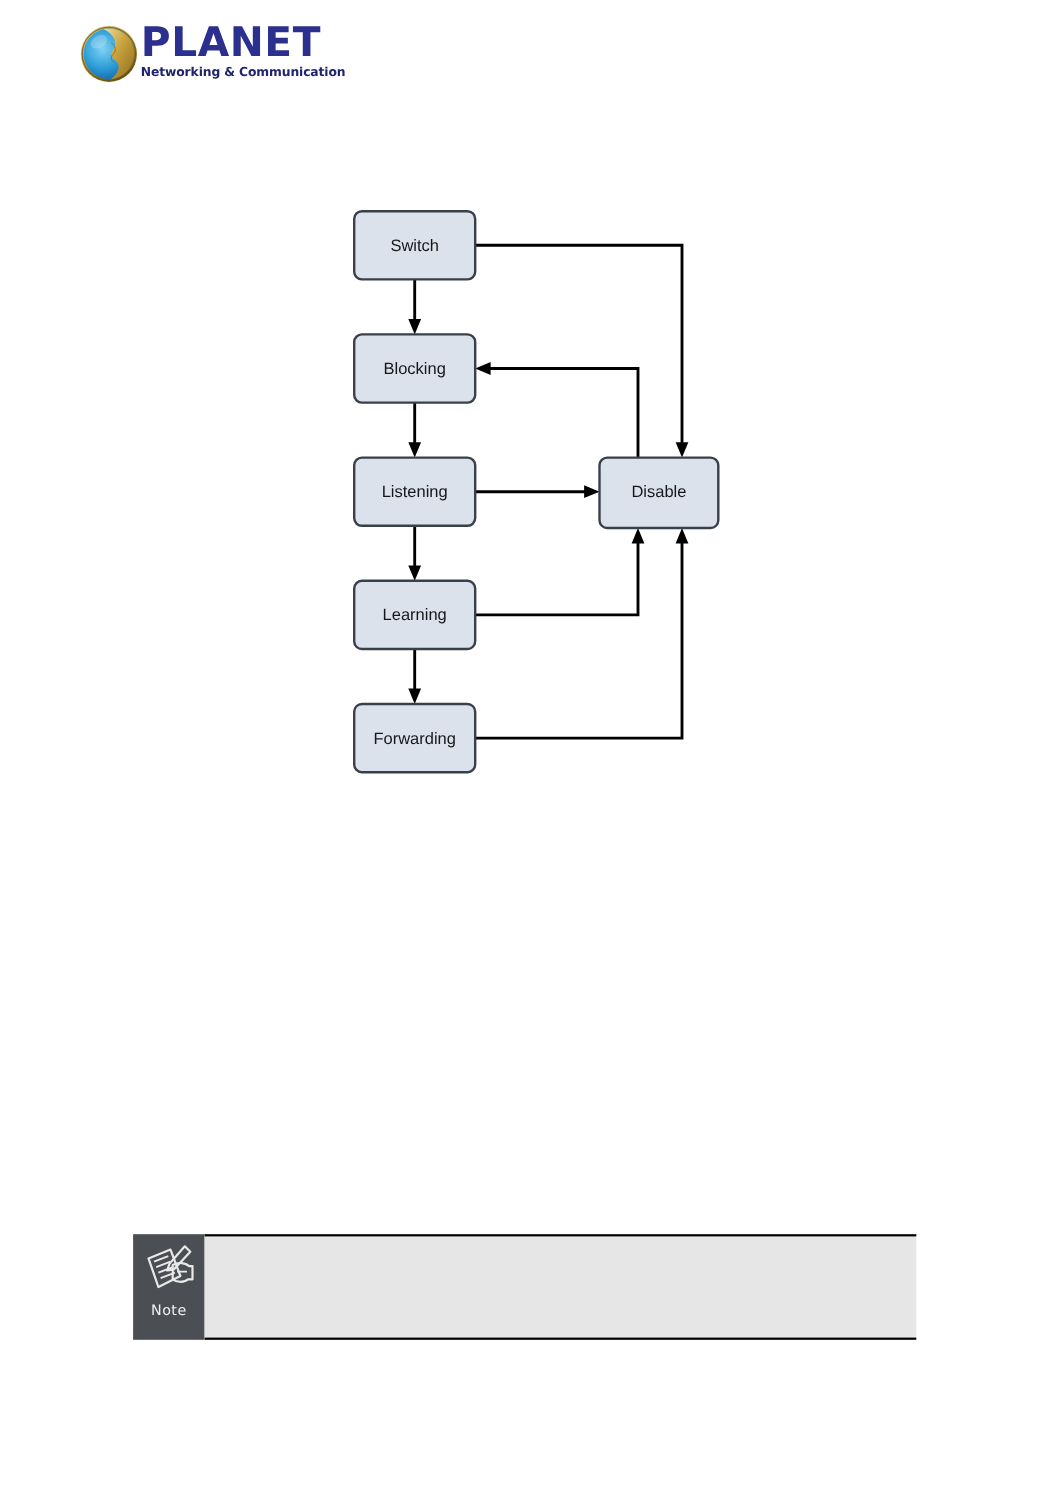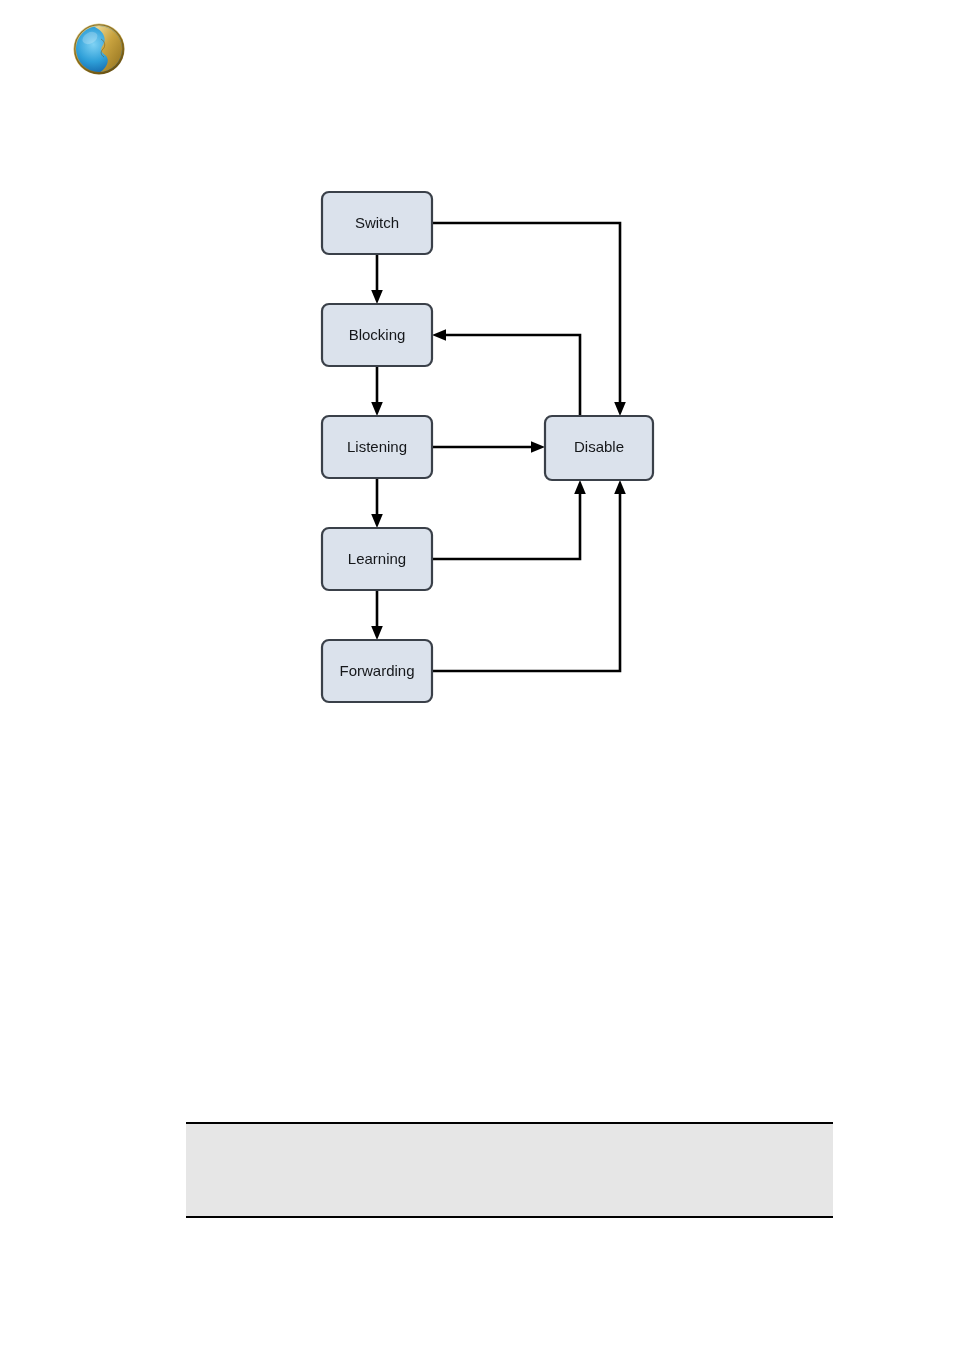--- a/index.html
+++ b/index.html
@@ -170,20 +170,24 @@
       <circle cx="29" cy="27" r="23" fill="url(#sphereBlue)"></circle>
       <g clip-path="url(#sphereClip)">
         <path d="M23 4 C34 9 37 17 33 23 C30 27 31 30 35 33 C39 36 39 42 33 48 C30 51 26 52 22 52 L52 52 L52 4 Z" fill="url(#goldCrescent)"></path>
         <path d="M31 17 C35 19 36 24 33 27 C30 30 31 33 34 35" fill="none" stroke="#6d5414" stroke-width="0.9" opacity="0.55"></path>
       </g>
       <circle cx="29" cy="27" r="24.2" fill="none" stroke="#6a5414" stroke-width="1.1" opacity="0.75"></circle>
       <ellipse cx="20" cy="16" rx="8" ry="5.5" fill="#ffffff" opacity="0.22" transform="rotate(-28 20 16)"></ellipse>
     </svg>
   </div>
 
+  <div id="brand-text-wrap">
+    <span class="brand-wordmark">PLANET</span>
+    <span class="brand-tagline">Networking &amp; Communication</span>
+  </div>
 </div>
 
 <div id="state-diagram">
   <svg width="370" height="545" viewBox="0 0 370 545" xmlns="http://www.w3.org/2000/svg">
 
     <g>
       <line class="flow-line" x1="69" y1="74" x2="69" y2="114"></line>
       <polygon class="flow-head" points="69,124 63.2,110 74.8,110"></polygon>
     </g>
 
@@ -255,15 +259,32 @@
     <g>
       <rect class="node-box-rect" x="237" y="236" width="108" height="64" rx="7" ry="7"></rect>
       <text class="node-label" x="291" y="268">Disable</text>
     </g>
 
   </svg>
 </div>
 
 <div id="note-callout">
 
+  <div id="note-icon-badge">
+    <svg width="46" height="52" viewBox="0 0 46 52" xmlns="http://www.w3.org/2000/svg">
+
+      <path d="M4 14 L24 6 L33 30 L13 40 Z" fill="none" stroke="#e9e9e9" stroke-width="2" stroke-linejoin="round"></path>
+
+      <line x1="9" y1="17" x2="22" y2="12" stroke="#e9e9e9" stroke-width="1.7"></line>
+      <line x1="11" y1="22" x2="24" y2="17" stroke="#e9e9e9" stroke-width="1.7"></line>
+      <line x1="13" y1="27" x2="26" y2="22" stroke="#e9e9e9" stroke-width="1.7"></line>
+      <line x1="15" y1="32" x2="28" y2="27" stroke="#e9e9e9" stroke-width="1.7"></line>
+
+      <path d="M37 3 L42 8 L27 24 L21 25 L23 19 Z" fill="none" stroke="#e9e9e9" stroke-width="2" stroke-linejoin="round"></path>
+
+      <path d="M26 20 C31 17 38 18 41 21 L44 21 L44 33 L40 33 C37 36 30 36 26 33 Z" fill="none" stroke="#e9e9e9" stroke-width="2" stroke-linejoin="round"></path>
+      <line x1="30" y1="26" x2="39" y2="26" stroke="#e9e9e9" stroke-width="1.6"></line>
+    </svg>
+    <span class="note-badge-label">Note</span>
+  </div>
 
   <div id="note-content-area"></div>
 </div>
 
 </body></html>

